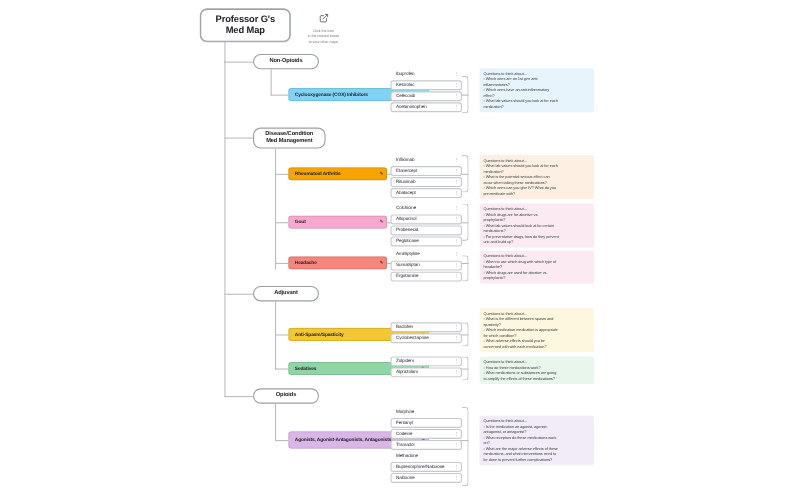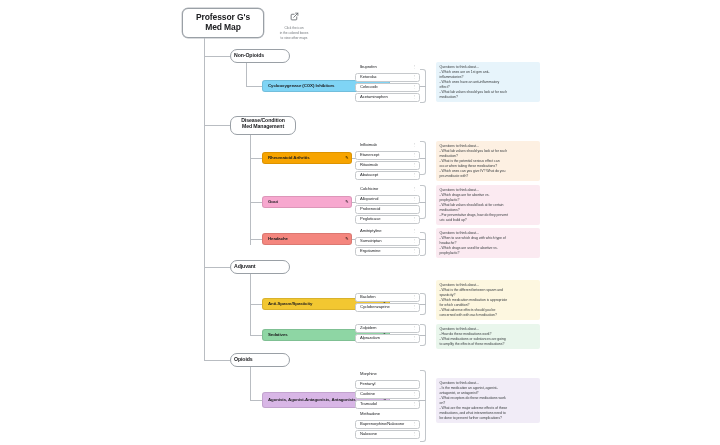--- a/index.html
+++ b/index.html
@@ -17,20 +17,21 @@
 
   
   .node {
     position: absolute;
     border: 1px solid #9aa0a6;
     border-radius: 5px;
     background: #ffffff;
     color: #202124;
     display: flex;
     align-items: center;
+    justify-content: center;
     text-align: center;
     line-height: 1.12;
     letter-spacing: -0.1px;
   }
   .root {
     font-size: 8.5px;
     font-weight: 600;
     border-radius: 6px;
     padding: 2px 4px;
     box-shadow: 0 0 0 0.4px #b4b8bd;

